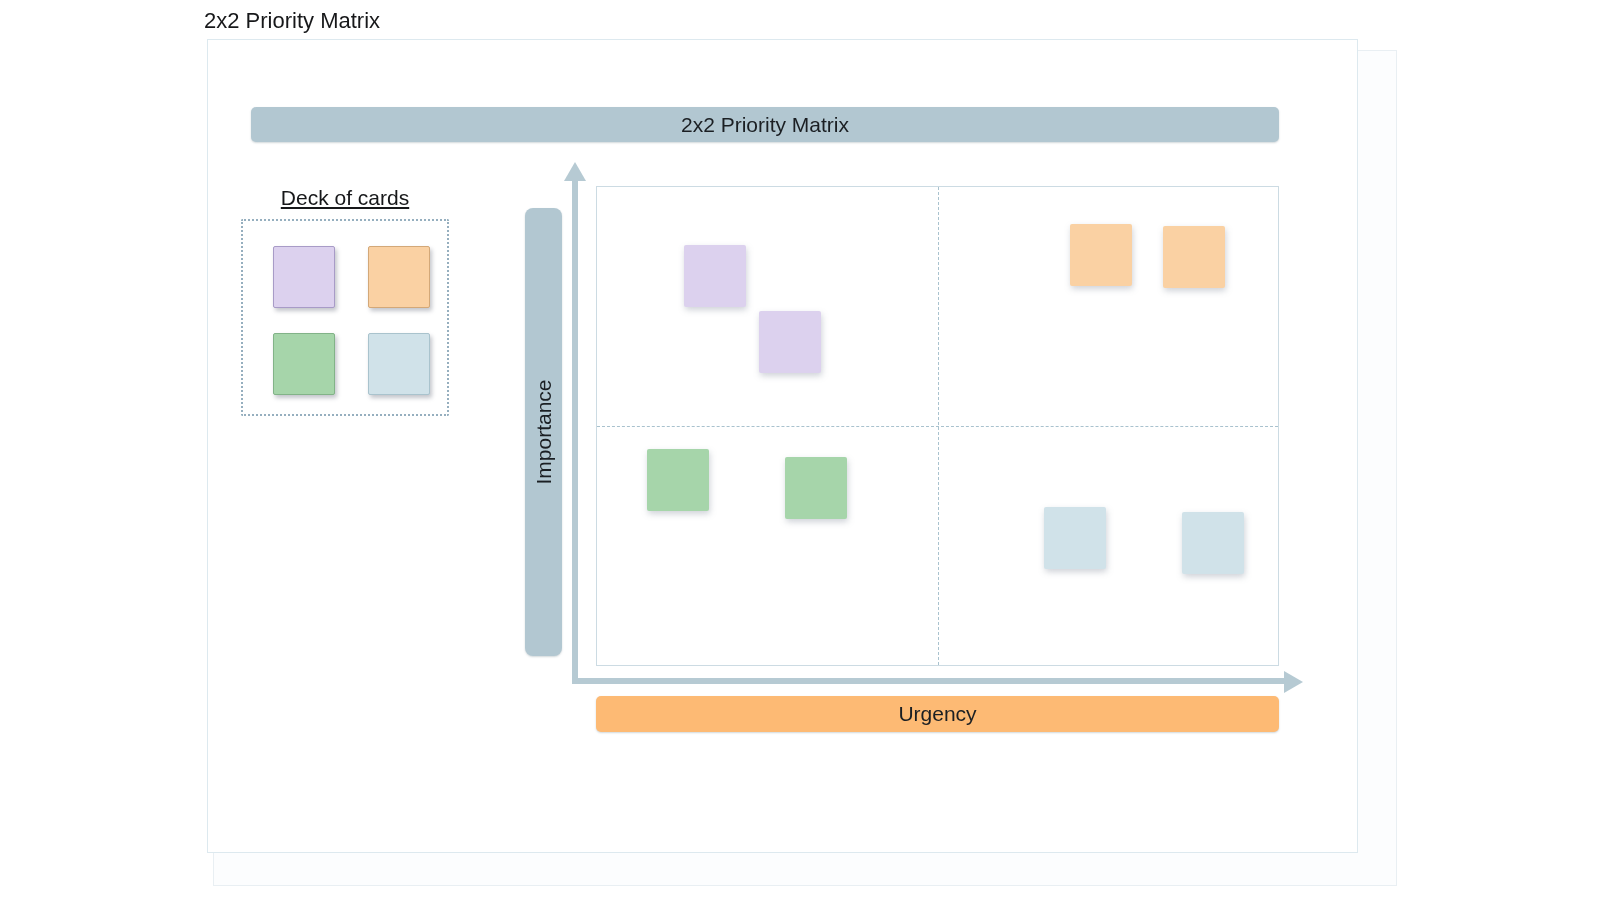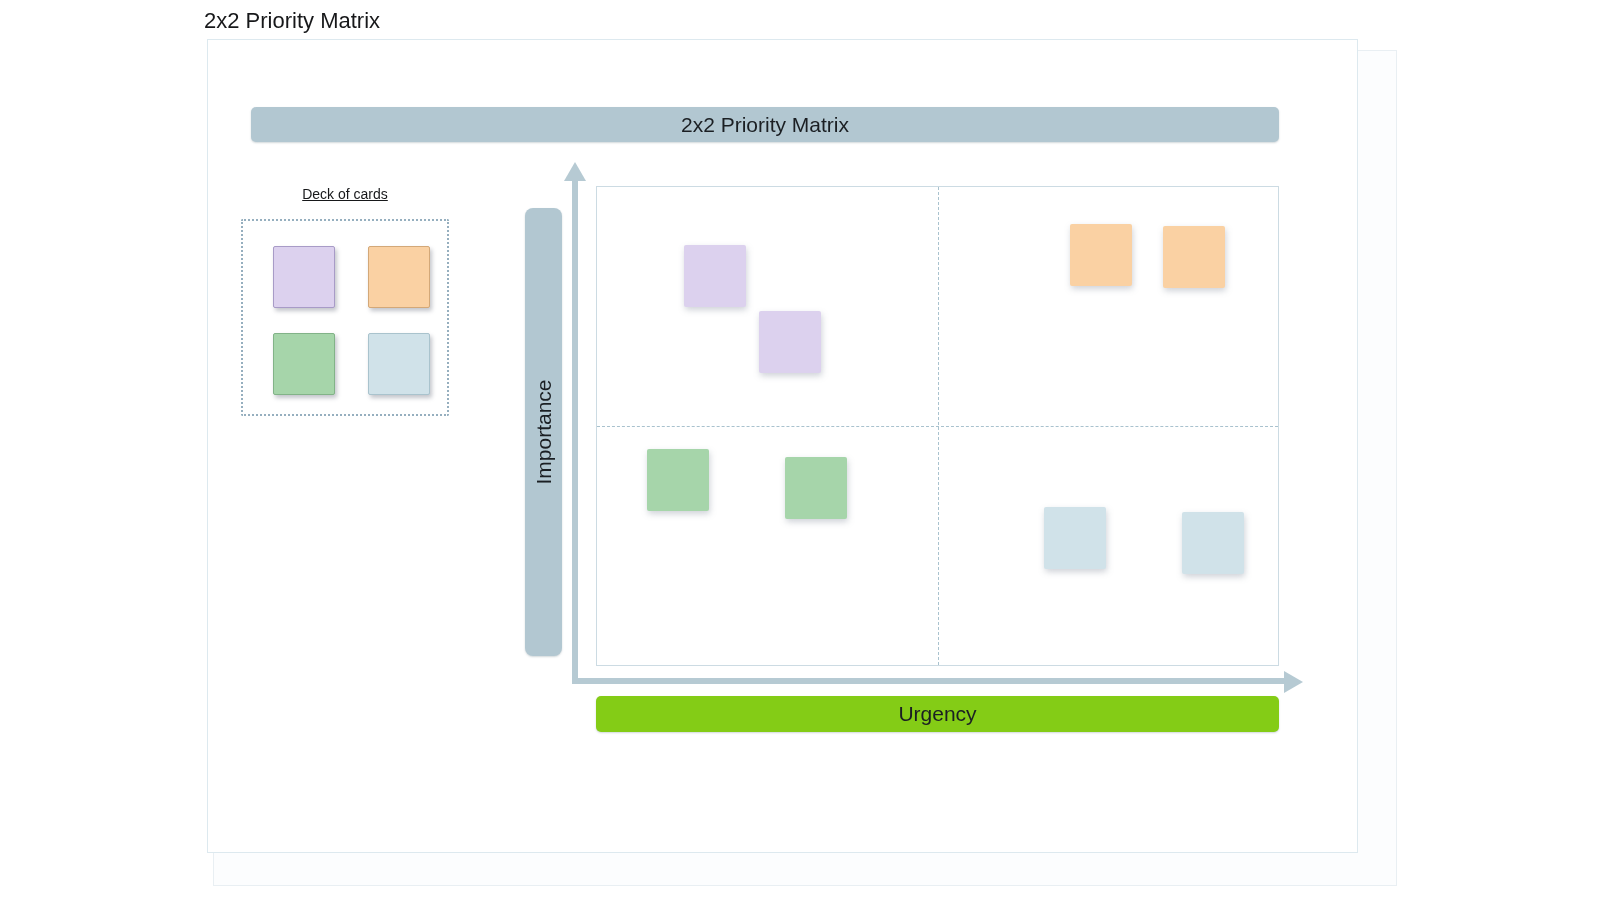--- a/index.html
+++ b/index.html
@@ -41,21 +41,21 @@
     display: flex; align-items: center; justify-content: center;
     font-size: 21px;
     box-shadow: 0 1px 2px rgba(120,140,150,0.35);
   }
   
   .deck-title {
     position: absolute;
     left: 33px; top: 146px;
     width: 208px;
     text-align: center;
-    font-size: 14px;
+    font-size: 21px;
     text-decoration: underline;
     color: #17181a;
   }
   .deck-box {
     position: absolute;
     left: 33px; top: 179px;
     width: 208px; height: 197px;
     border: 2px dotted #96afbf;
     border-radius: 2px;
   }
@@ -83,21 +83,21 @@
   }
   .importance-bar .v-label {
     transform: rotate(-90deg);
     white-space: nowrap;
     font-size: 21px;
   }
   .urgency-bar {
     position: absolute;
     left: 388px; top: 656px;
     width: 683px; height: 36px;
-    background: #84cc16;
+    background: #fdba74;
     border-radius: 5px;
     display: flex; align-items: center; justify-content: center;
     font-size: 21px;
     box-shadow: 0 1px 2px rgba(120,140,150,0.35);
   }
   .axis-line-v {
     position: absolute;
     left: 364px; top: 140px;
     width: 6px; height: 504px;
     background: #b6cad3;

